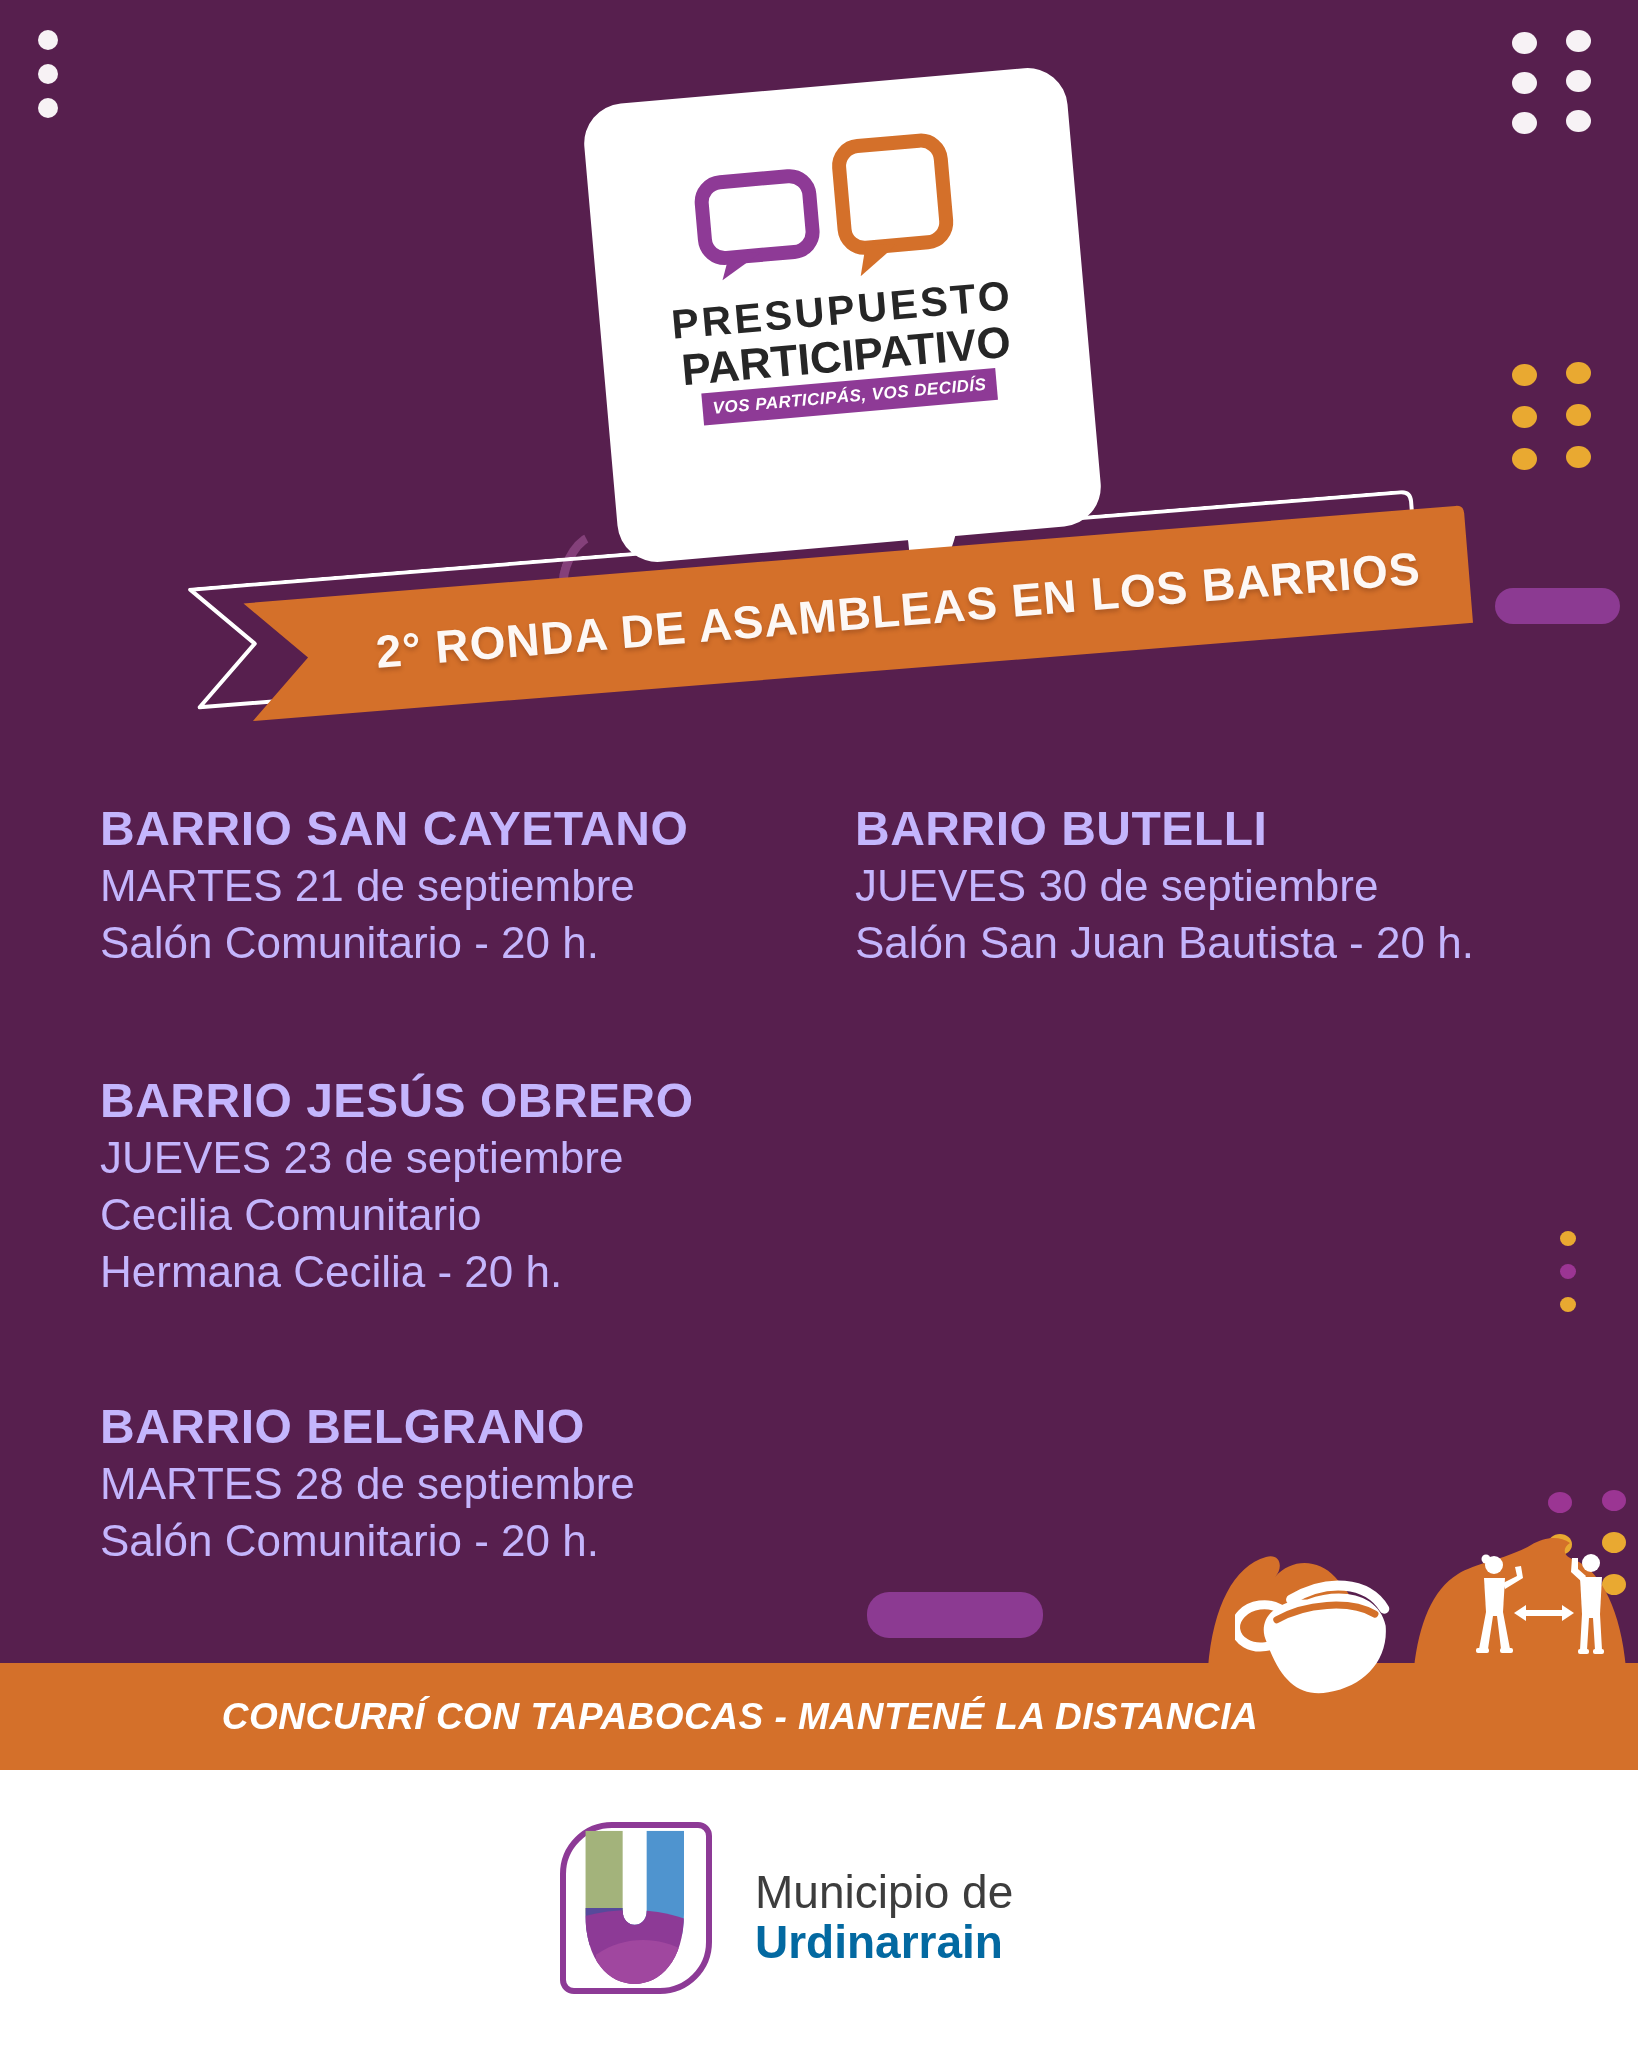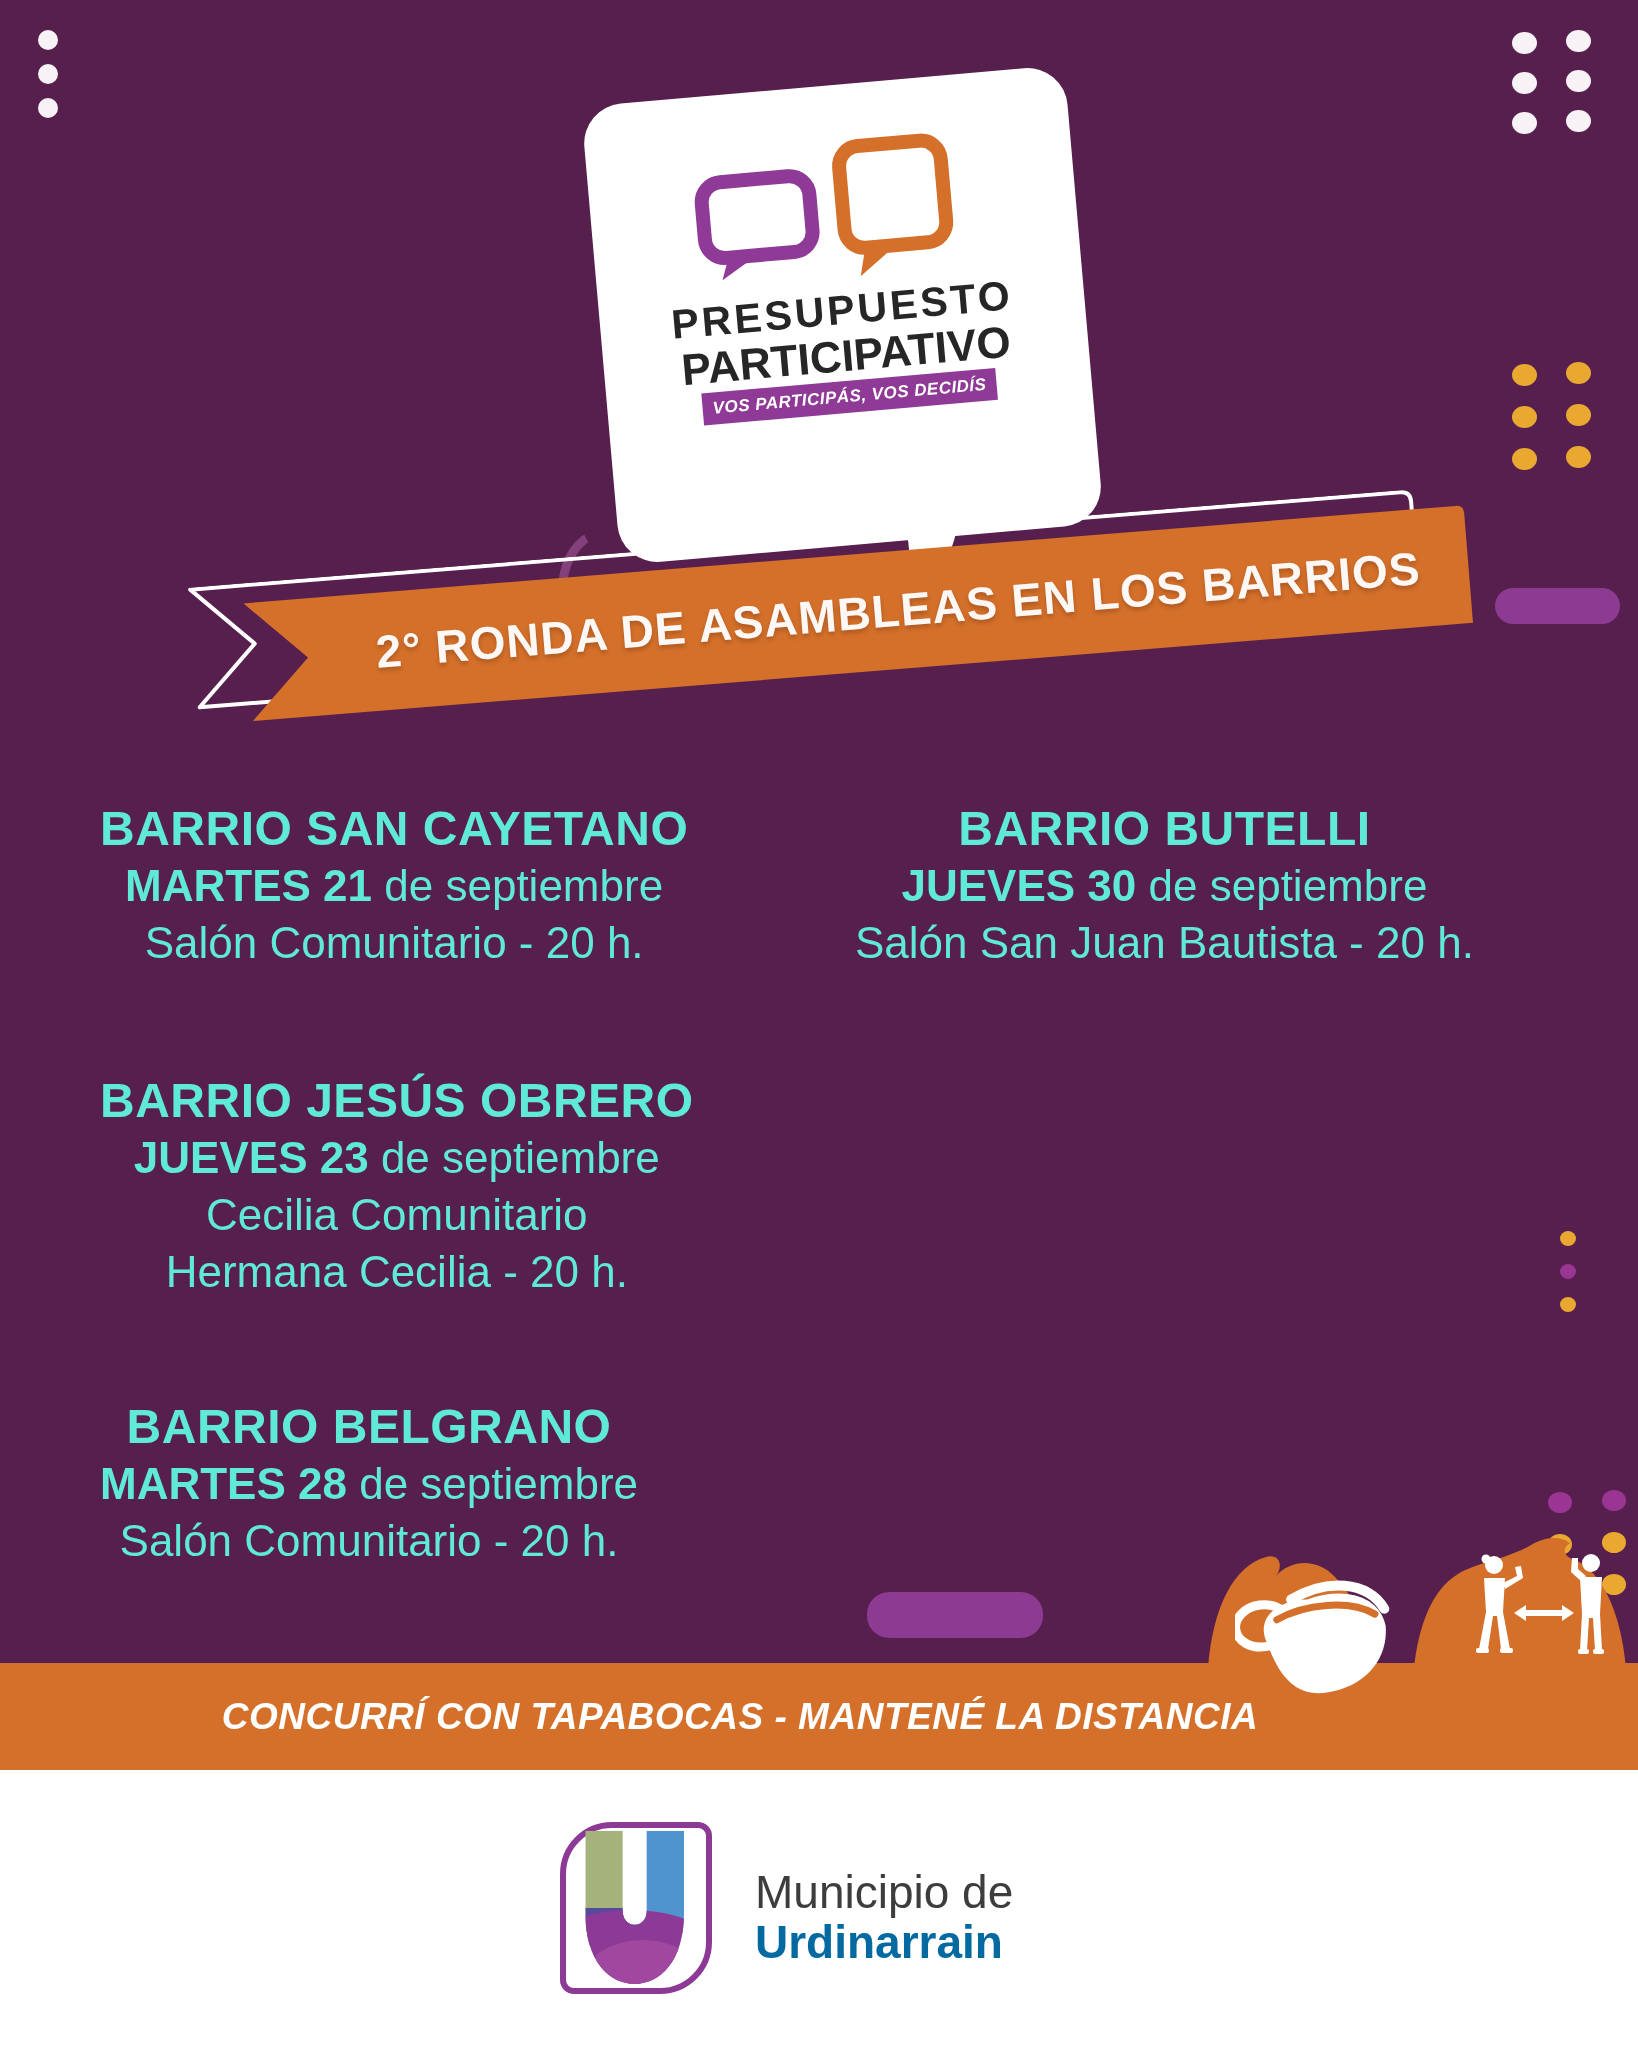--- a/index.html
+++ b/index.html
@@ -28,24 +28,24 @@
 
   
   .ribbon-wrap{position:absolute;left:140px;top:536px;width:1390px;height:150px;
                transform:rotate(-4.6deg);}
   .ribbon-text{position:absolute;left:106px;top:20px;width:1224px;height:118px;
                display:flex;align-items:center;justify-content:center;padding-left:80px;box-sizing:border-box;
                color:#fdf8f5;font-size:46px;font-weight:800;letter-spacing:1px;white-space:nowrap;
                text-shadow:0 3px 4px rgba(60,20,10,0.25);}
 
   
-  .event{position:absolute;color:#5eead4;line-height:57px;white-space:nowrap;text-align:center;}
+  .event{position:absolute;color:#c4b5fd;line-height:57px;white-space:nowrap;}
   .ev-name{font-size:48px;font-weight:700;letter-spacing:0.5px;}
   .ev-date,.ev-venue{font-size:44px;font-weight:400;}
-  .ev-date .b{font-weight:700;}
+  .ev-date .b{font-weight:400;}
 
   
   .deco-rect{position:absolute;background:#8c3a92;border-radius:18px;}
 
   
   .strip{position:absolute;left:0;top:1663px;width:1638px;height:107px;background:#d4702a;}
   .strip-text{position:absolute;left:150px;top:1663px;width:1180px;height:107px;
               display:flex;align-items:center;justify-content:center;
               color:#ffffff;font-size:37px;font-weight:700;font-style:italic;letter-spacing:0.5px;
               white-space:nowrap;}

